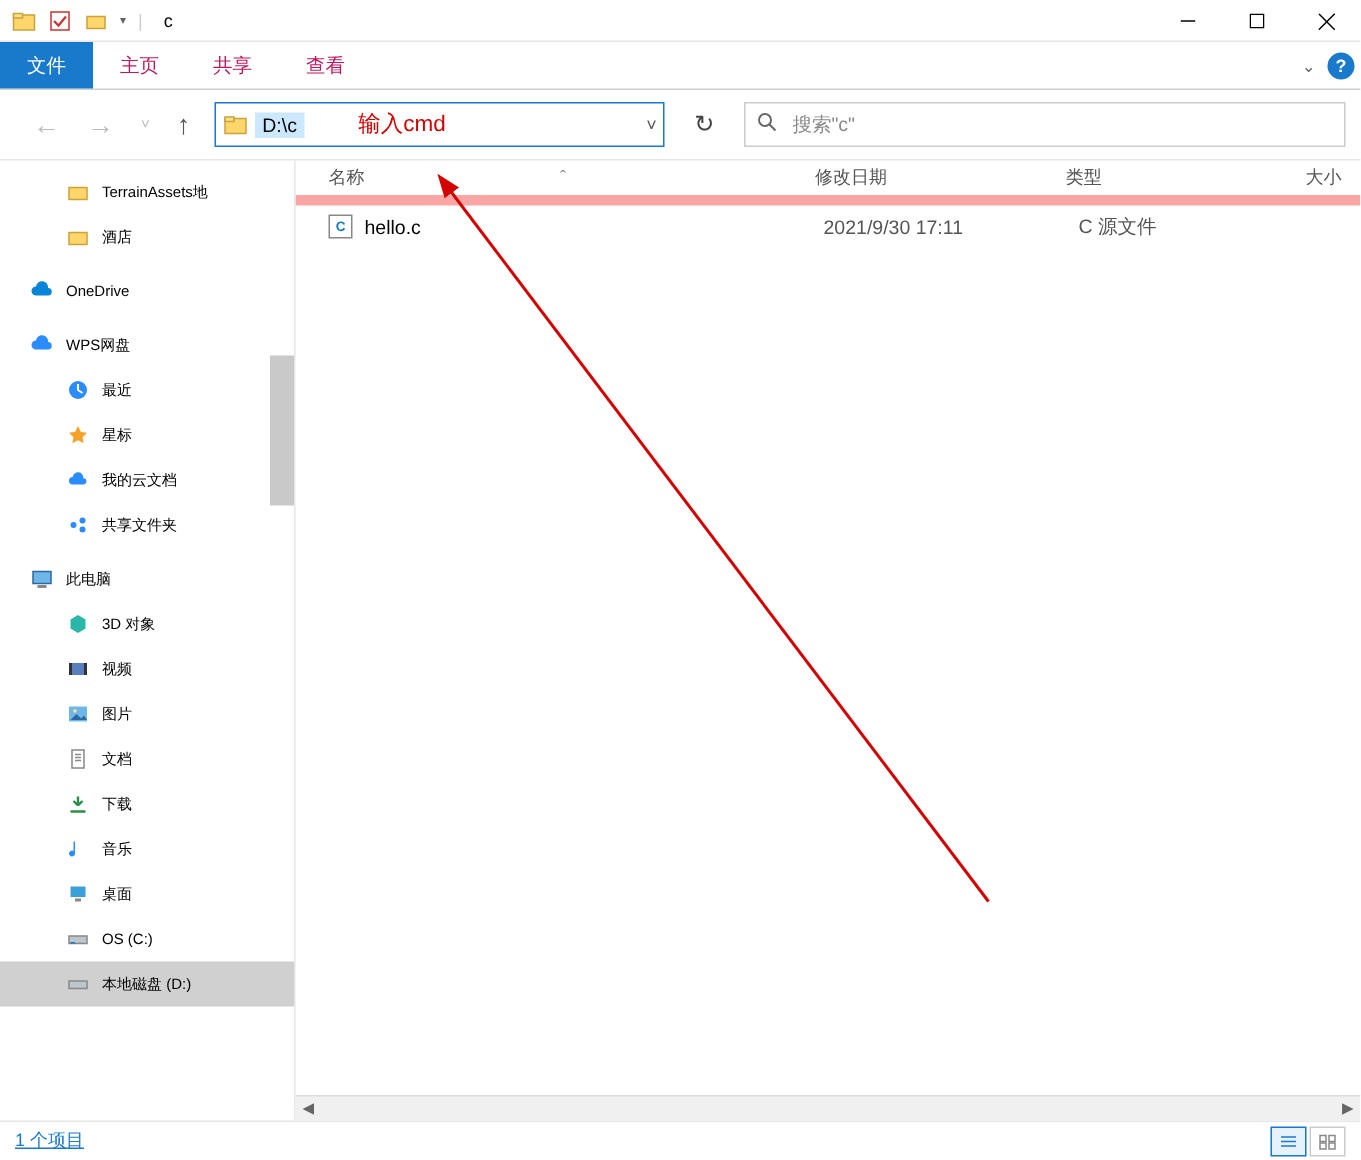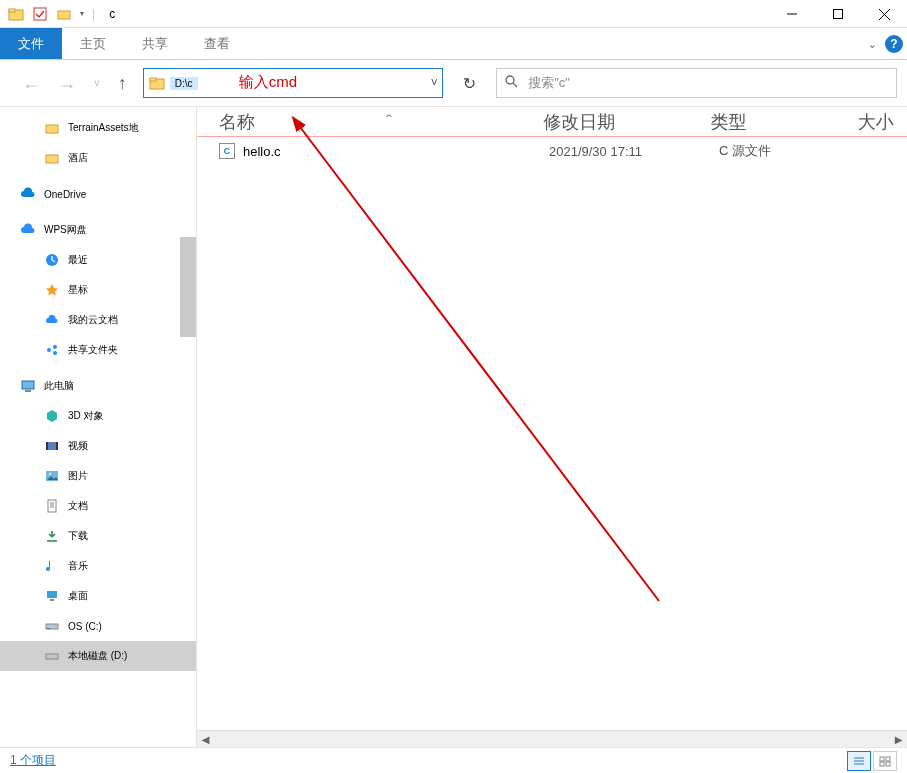--- a/index.html
+++ b/index.html
@@ -54,21 +54,21 @@
     display:flex;
     align-items:stretch;
     height: 32px;
     border-bottom: 1px solid #d0d0d0;
     position: relative;
   }
   .ribbon-tab {
     padding: 0 18px;
     display:flex;align-items:center;
     font-size: 13px;
-    color:#737373;
+    color:#be185d;
   }
   .ribbon-tab.file {
     background:#1979ca;
     color:#fff;
   }
   .ribbon-right {
     position:absolute; right:4px; top:0; height:32px;
     display:flex; align-items:center; gap:8px;
   }
   .help-icon {
@@ -90,21 +90,21 @@
   .nav-arrow.disabled { color:#bbb; }
   .addrbar {
     flex: 0 0 300px;
     height: 30px;
     border: 1px solid #1979ca;
     display:flex; align-items:center;
     padding: 0 4px;
     position: relative;
   }
   .addr-folder-icon { width:18px;height:18px;display:flex;align-items:center;justify-content:center; }
-  .addr-text { margin-left:4px; background:#cce8ff; padding:1px 5px; font-size:10px; color:#000;}
+  .addr-text { margin-left:4px; background:#cce8ff; padding:1px 5px; font-size:13px; color:#000;}
   .addr-drop {
     margin-left:auto; font-size:12px; color:#555;
   }
   .addr-annotation {
     color:#d40000; font-size:15px;
     position:absolute; left:95px; top:4px;
   }
   .refresh-btn { font-size:16px; color:#444; padding:0 10px; }
   .searchbox {
     flex: 1;
@@ -148,29 +148,29 @@
   
   .filepane {
     flex:1;
     position:relative;
     overflow:hidden;
   }
   .columns {
     display:flex;
     height: 30px;
     align-items:center;
-    border-bottom: 1px solid #fca5a5;
-    font-size:18px;
+    border-bottom: 7px solid #fca5a5;
+    font-size:12px;
     color:#555;
     padding-left: 22px;
   }
   .col.name { width: 330px; }
   .col.date { width: 170px; }
   .col.type { width: 150px; }
-  .col.size { width: 50px; text-align:left; }
+  .col.size { width: 50px; text-align:center; }
   .col .sort-ind {
     display:inline-block; width:18px; text-align:center; color:#888;
   }
   .filerow {
     display:flex;
     align-items:center;
     height: 28px;
     padding-left: 22px;
     font-size:13px;
   }

